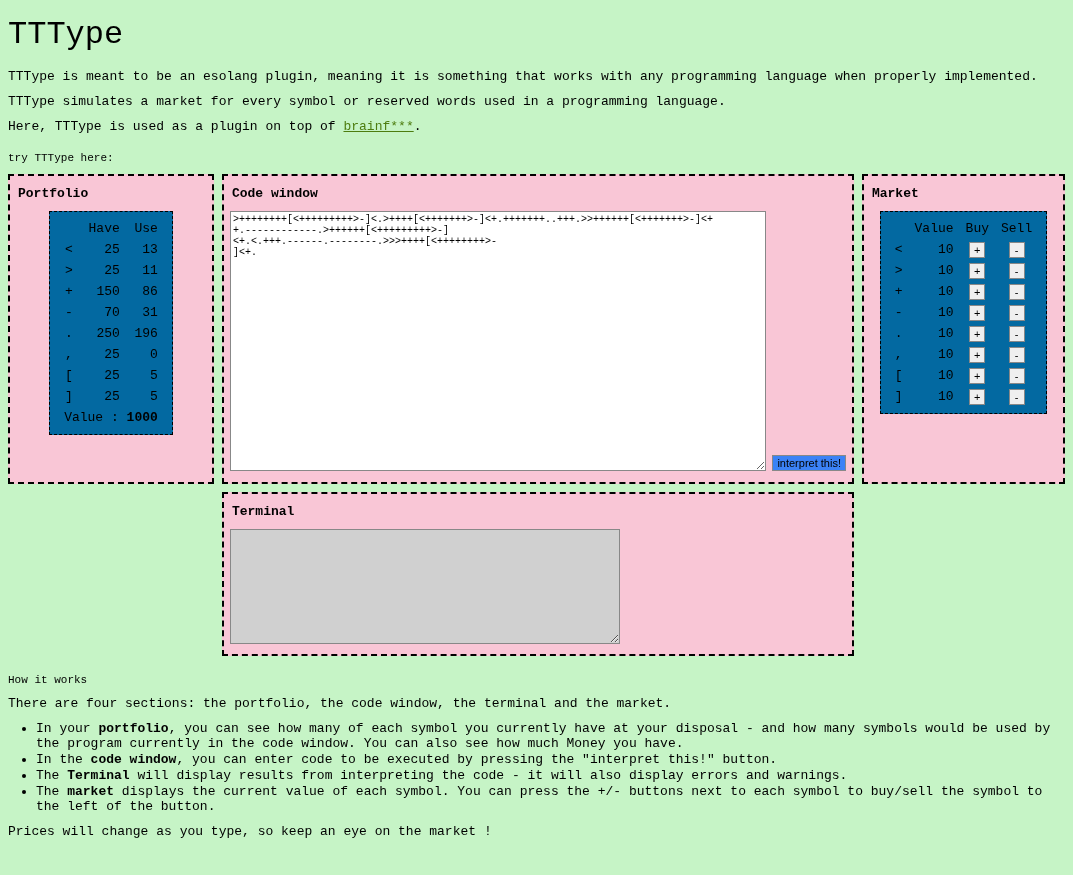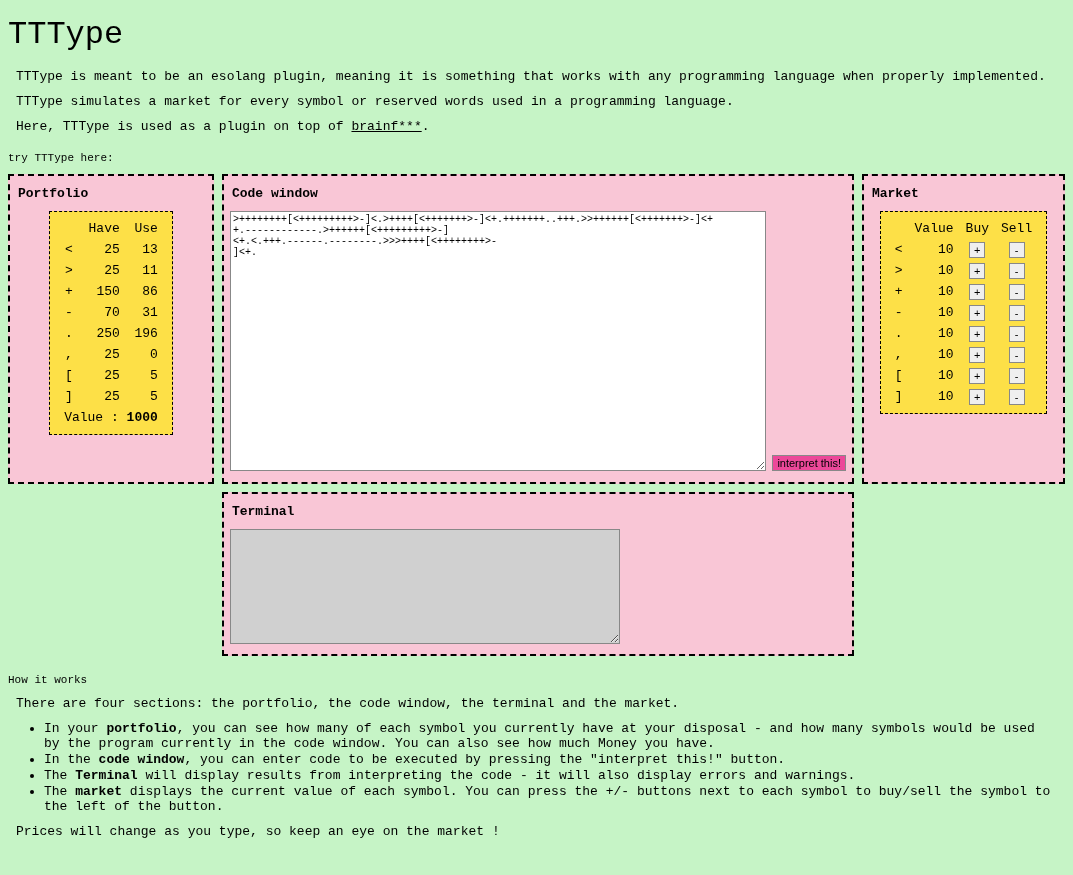--- a/index.html
+++ b/index.html
@@ -19,24 +19,24 @@
     font-size: 32px;
     margin: 8px 0 16px 0;
     font-weight: normal;
   }
   h2 {
     font-size: 11px;
     font-weight: normal;
     margin: 18px 0 10px 0;
   }
   p {
-    margin: 10px 8px;
+    margin: 10px 0;
   }
   a {
-    color: #000000;
+    color: #4d7c0f;
     text-decoration: underline;
     text-align: right;
   }
   .row {
     display: flex;
     gap: 8px;
     align-items: flex-start;
     margin-top: 6px;
   }
   .panel {
@@ -64,21 +64,21 @@
   }
   #terminal-panel {
     width: 632px;
     margin-top: 8px;
   }
 
   .inner-table-wrap {
     border: 1px dashed #000;
     padding: 6px 8px;
     display: inline-block;
-    background: #fde047;
+    background: #0369a1;
   }
   table {
     border-collapse: collapse;
     font-family: inherit;
     font-size: 13px;
   }
   th, td {
     text-align: right;
     padding: 3px 6px;
     font-weight: normal;
@@ -112,21 +112,21 @@
   .code-controls {
     display: flex;
     align-items: flex-end;
     gap: 6px;
   }
   .code-controls textarea { flex: 1; }
   button.interpret {
     font-family: Arial, sans-serif;
     font-size: 11px;
     padding: 1px 4px;
-    background: #ec4899;
+    background: #3b82f6;
     border: 1px solid #888;
     cursor: pointer;
     white-space: nowrap;
   }
   button.small {
     font-family: Arial, sans-serif;
     font-size: 11px;
     width: 16px;
     height: 16px;
     line-height: 12px;
@@ -134,21 +134,21 @@
     background: #efefef;
     border: 1px solid #888;
     cursor: pointer;
   }
   .market-table td.btn-cell { text-align: center; padding: 2px 4px; }
   .center-col {
     display: flex;
     flex-direction: column;
   }
   ul { margin: 6px 0; padding-left: 28px; }
-  li { margin: 1px 8px; }
+  li { margin: 1px 0; }
   b { font-weight: bold; }
 </style>
 </head>
 <body>
 
 <h1>TTType</h1>
 
 <p>TTType is meant to be an esolang plugin, meaning it is something that works with any programming language when properly implemented.</p>
 <p>TTType simulates a market for every symbol or reserved words used in a programming language.</p>
 <p>

